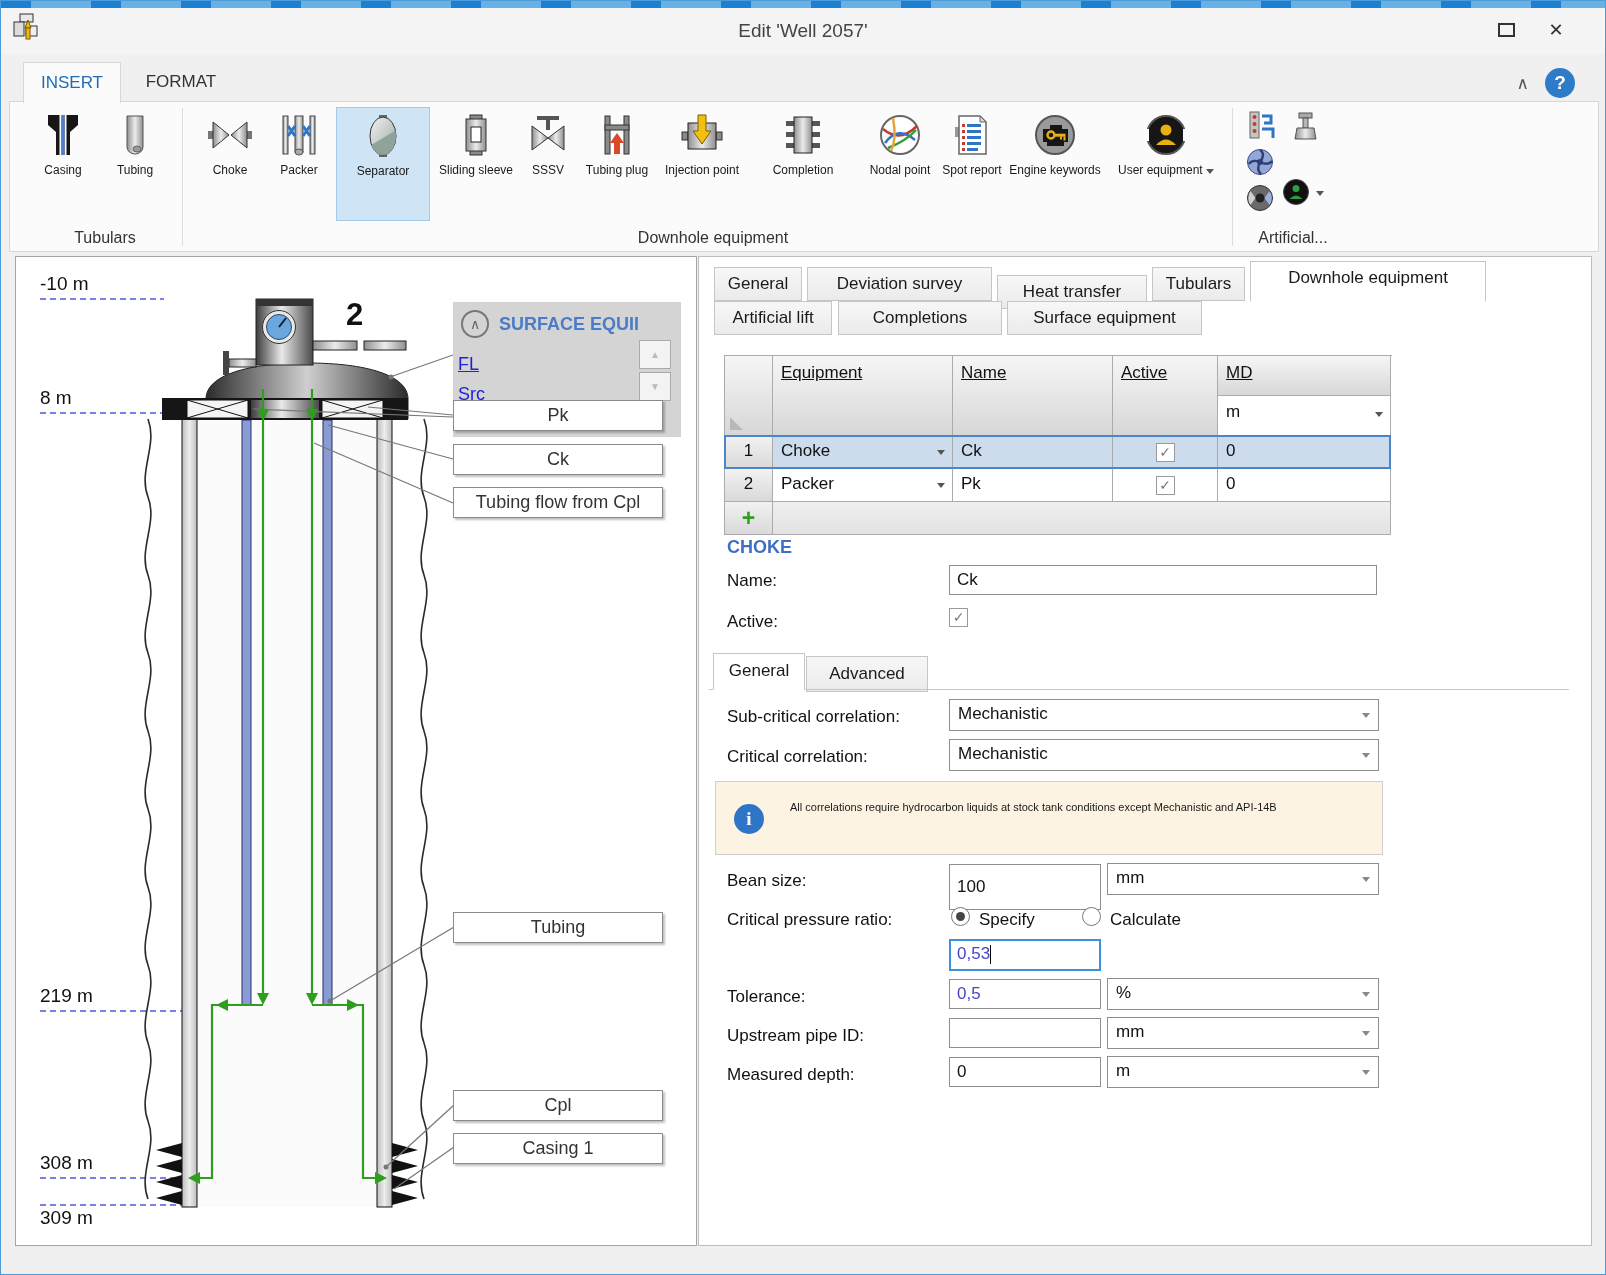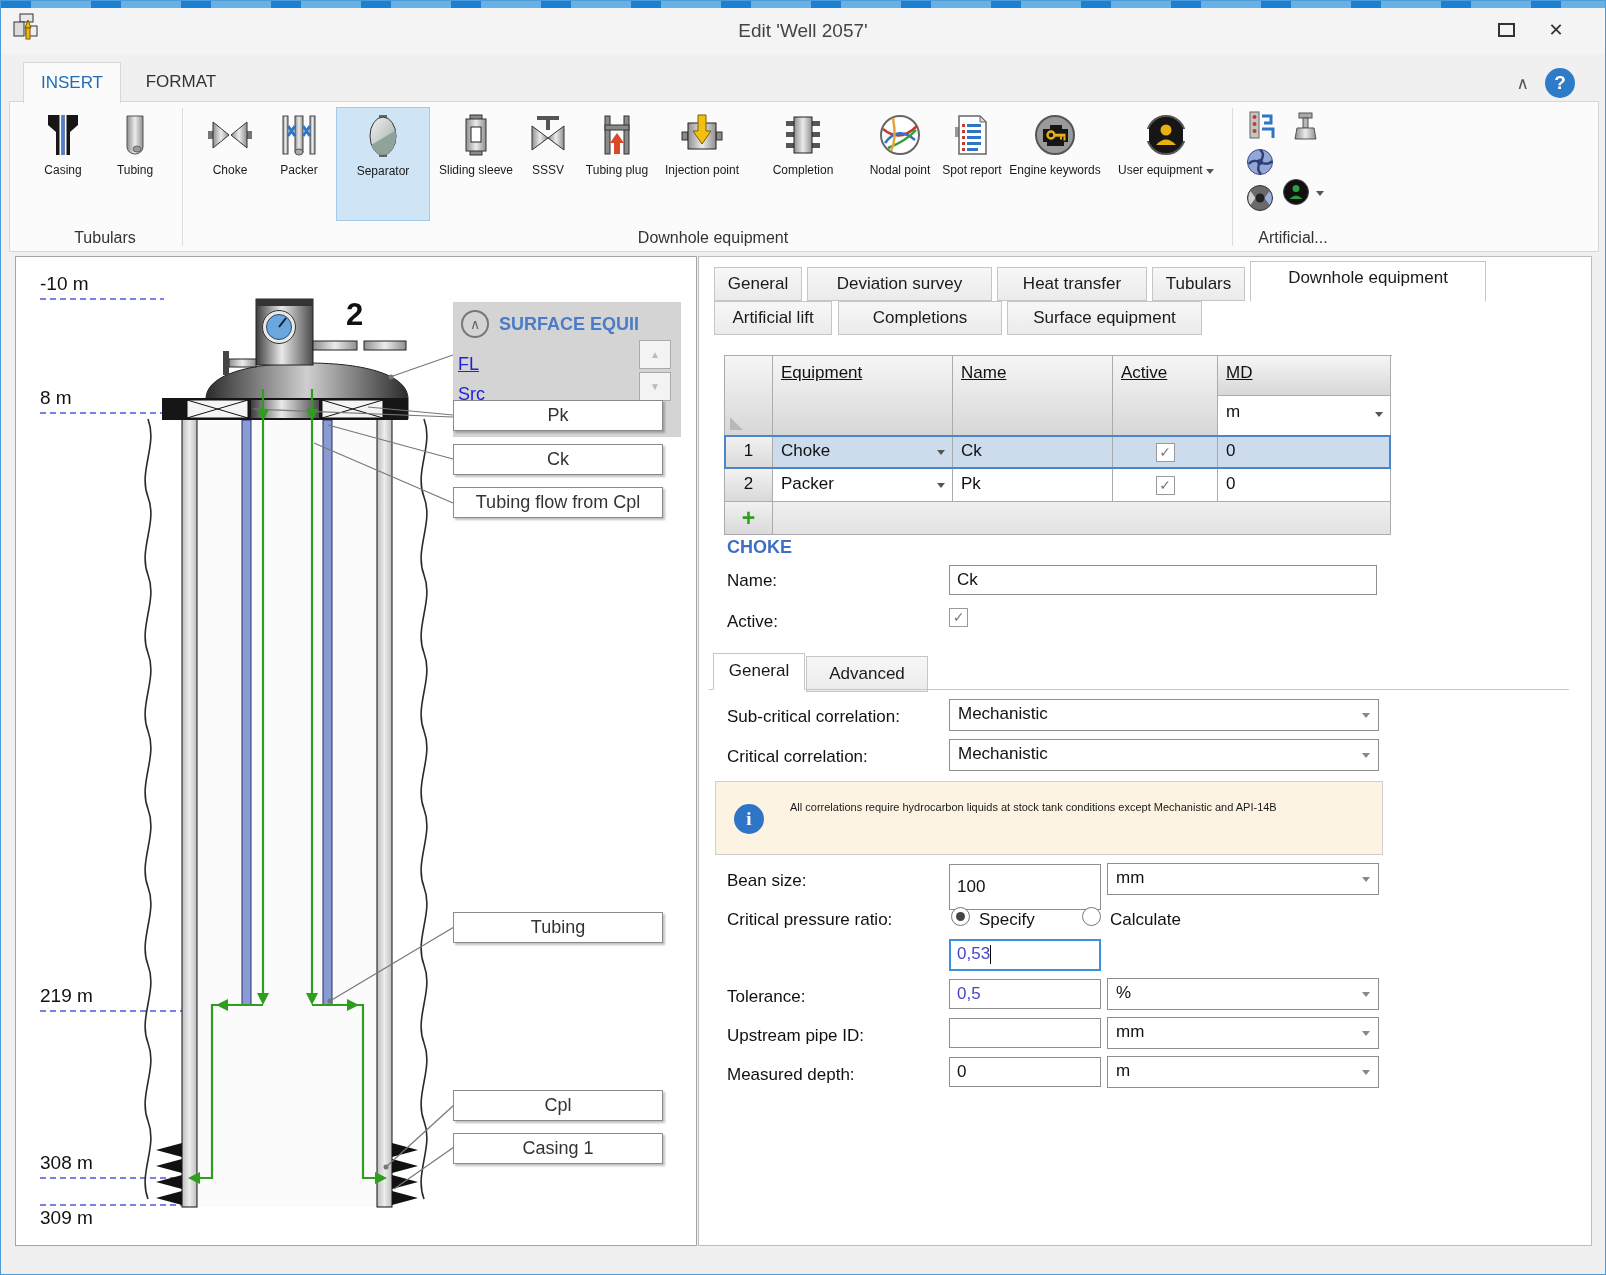--- a/index.html
+++ b/index.html
@@ -523,21 +523,21 @@
     <div class="callout" style="top:230px">Tubing flow from Cpl</div>
     <div class="callout" style="top:655px">Tubing</div>
     <div class="callout" style="top:833px">Cpl</div>
     <div class="callout" style="top:876px">Casing 1</div>
   </div>
 
   <div class="panel" id="rightpanel">
 
     <div class="ptab" style="left:15px;top:10px;width:88px">General</div>
     <div class="ptab" style="left:108px;top:10px;width:185px">Deviation survey</div>
-    <div class="ptab" style="left:298px;top:10px;width:150px">Heat transfer</div>
+    <div class="ptab" style="left:298px;top:18px;width:150px">Heat transfer</div>
     <div class="ptab" style="left:453px;top:10px;width:93px">Tubulars</div>
     <div class="ptab active" style="left:551px;top:4px;width:236px">Downhole equipment</div>
     <div class="ptab" style="left:15px;top:44px;width:118px">Artificial lift</div>
     <div class="ptab" style="left:139px;top:44px;width:164px">Completions</div>
     <div class="ptab" style="left:308px;top:44px;width:195px">Surface equipment</div>
 
     <div id="tblwrap">
       <div id="eqtable">
         <div class="hgrad" style="grid-row:1/3">
             <div class="cornertri"></div>

